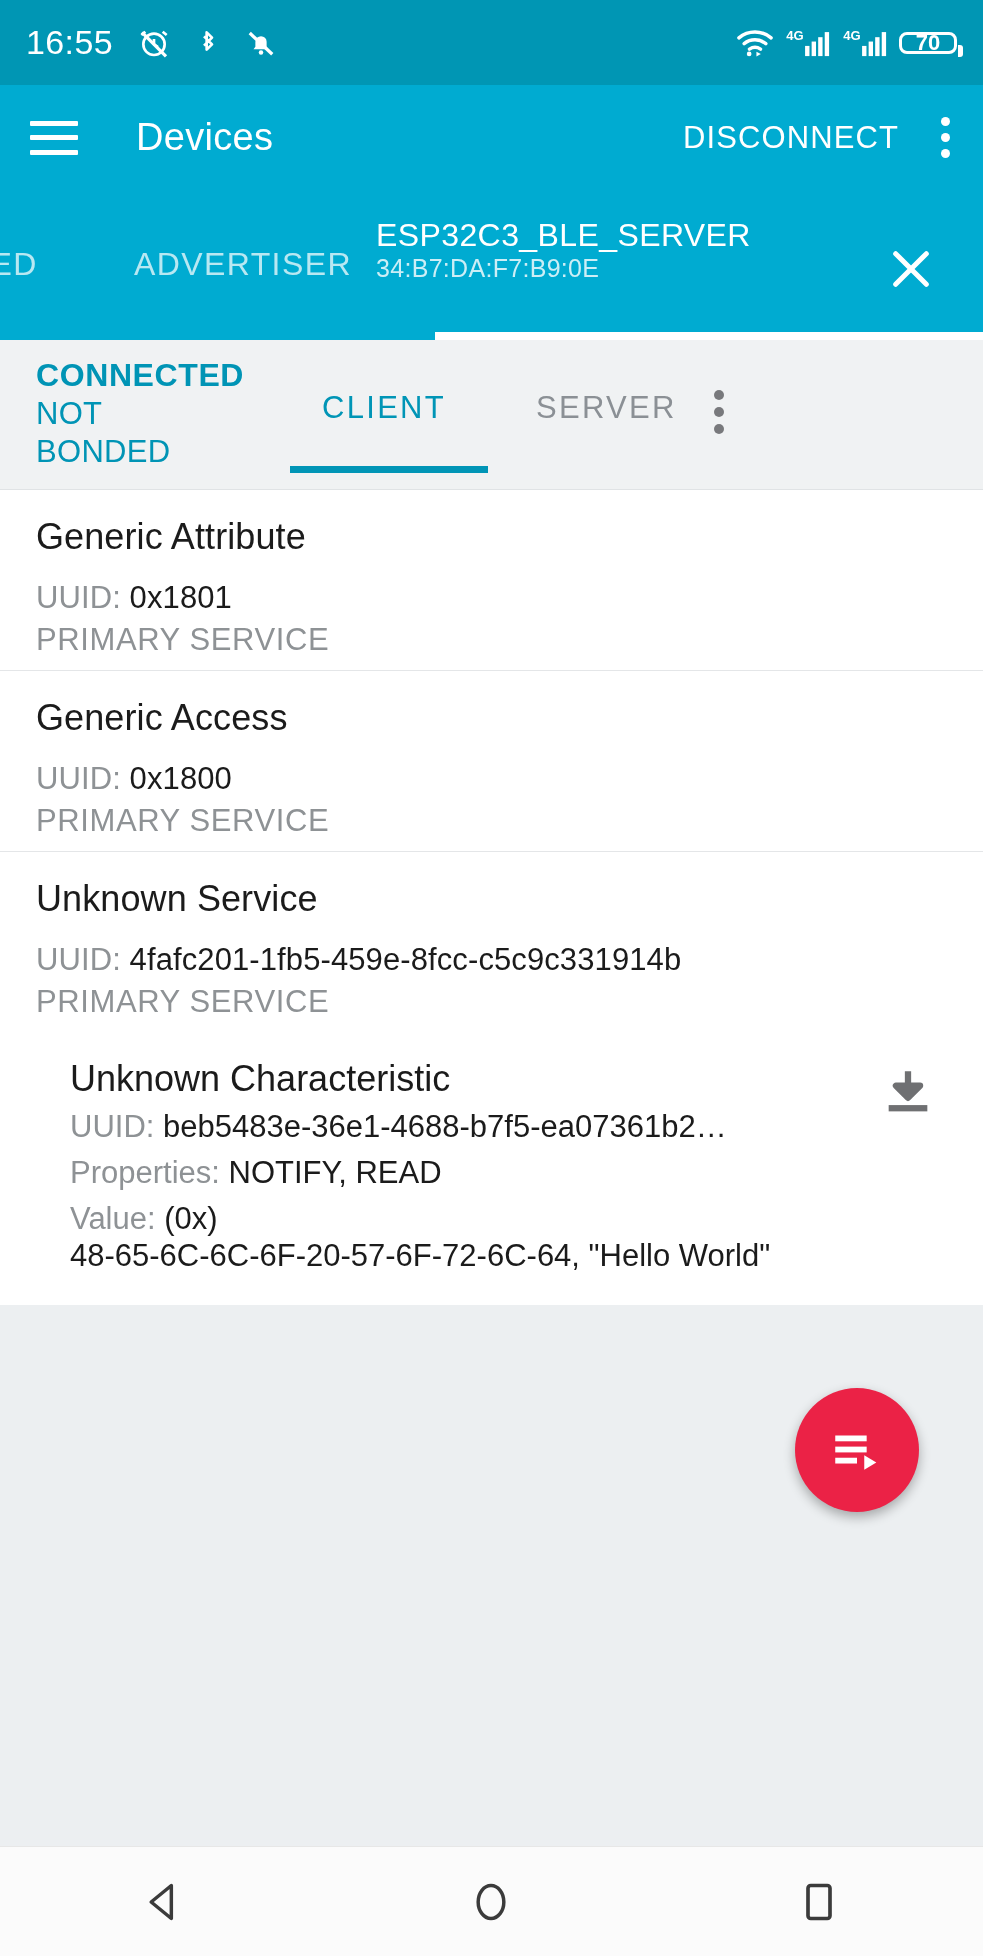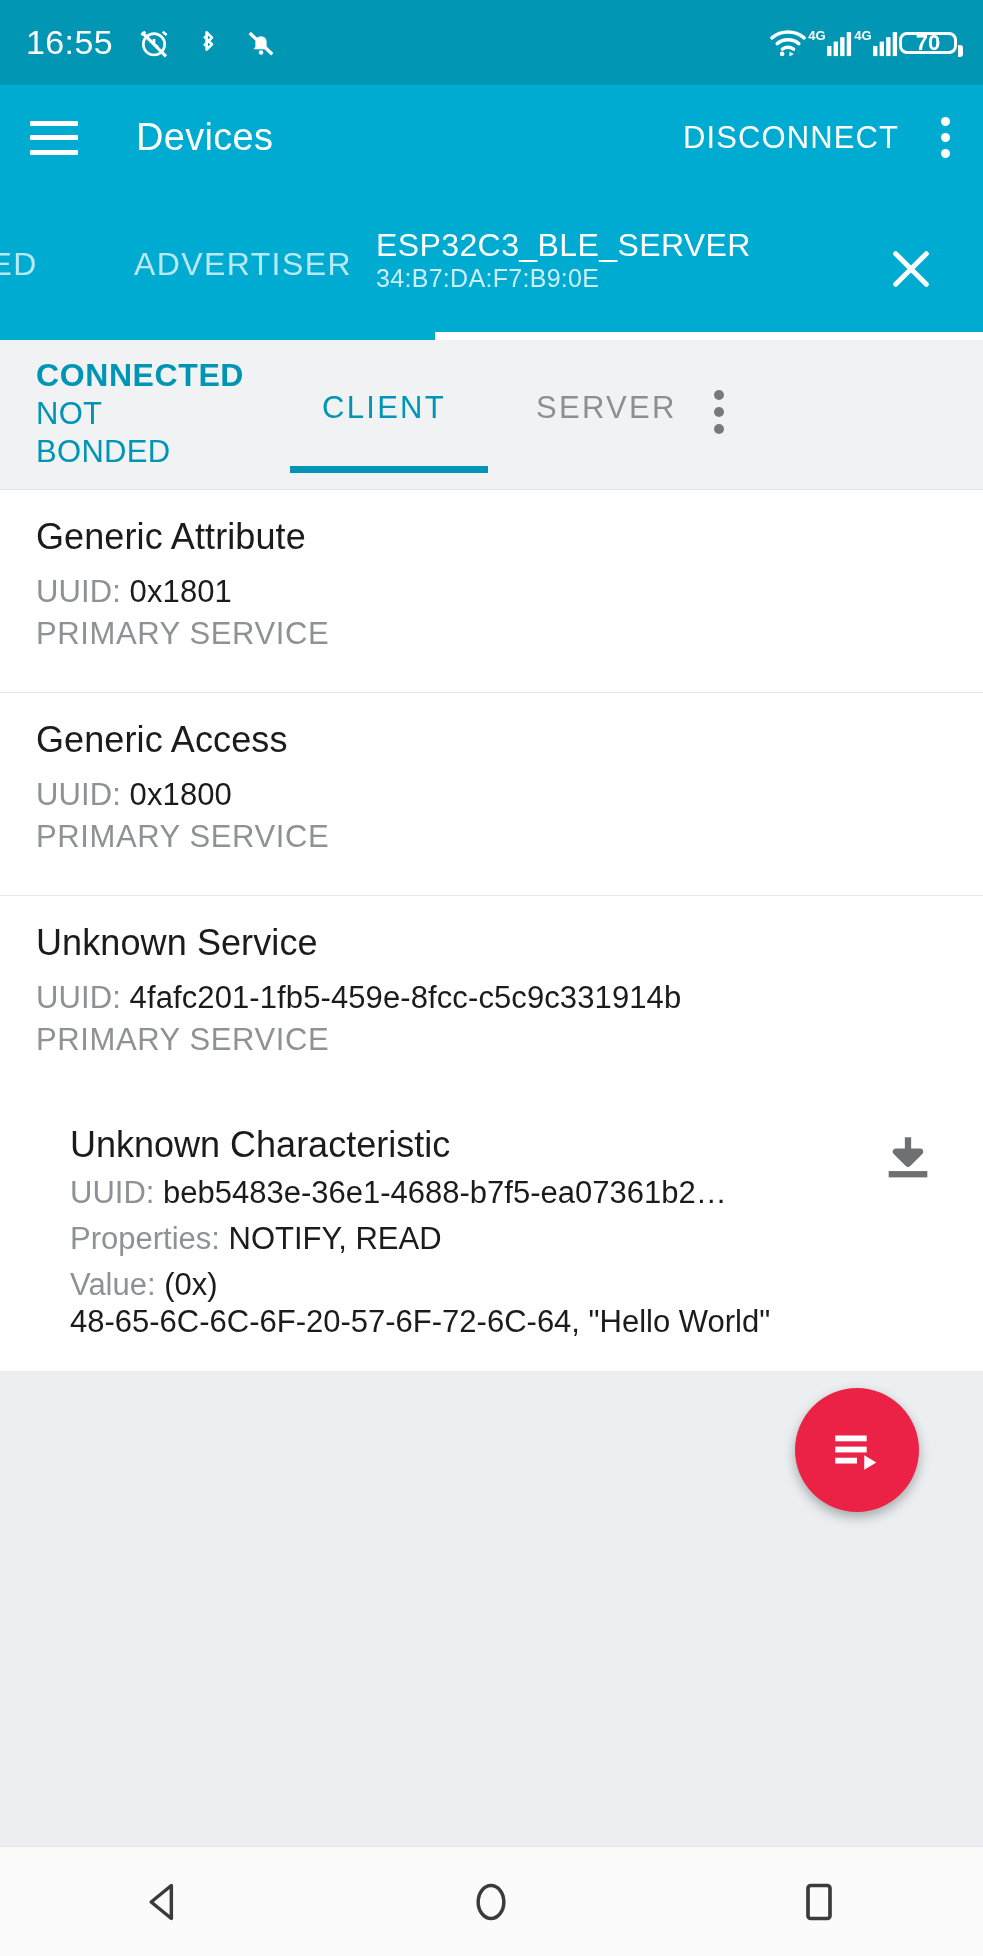--- a/index.html
+++ b/index.html
@@ -12,21 +12,21 @@
   #app { position: relative; width: 983px; height: 1956px; background: #eceff1; }
 
   
   .statusbar {
     height: 85px; background: #0096b4;
     display: flex; align-items: center; justify-content: space-between;
     padding: 0 26px; color: #ffffff;
   }
   .sb-left { display: flex; align-items: center; gap: 25px; }
   .sb-time { font-size: 34px; font-weight: 500; letter-spacing: .4px; }
-  .sb-right { display: flex; align-items: center; }
+  .sb-right { display: flex; align-items: center; gap: 11px; }
   .sb-ico { display: block; }
   .battery {
     width: 58px; height: 22px; border: 3px solid #fff; border-radius: 8px;
     display: flex; align-items: center; justify-content: center;
     font-size: 22px; font-weight: 700; color: #fff; position: relative;
   }
   .battery::after {
     content: ""; position: absolute; right: -9px; top: 10px;
     width: 5px; height: 12px; background: #fff; border-radius: 0 3px 3px 0;
   }
@@ -51,21 +51,21 @@
     height: 150px; background: #00abd1; position: relative;
     display: flex; align-items: center; overflow: hidden;
   }
   .tabstrip .tab {
     color: rgba(255,255,255,.72); font-size: 32px; letter-spacing: 1.4px;
     white-space: nowrap; cursor: pointer;
   }
   .tab-bonded { position: absolute; left: -34px; top: 56px; }
   .tab-advertiser { position: absolute; left: 134px; top: 56px; }
   .tab-device {
-    position: absolute; left: 376px; top: 38px;
+    position: absolute; left: 376px; top: 28px;
     display: flex; align-items: flex-start; gap: 10px;
   }
   .tab-device .dev-name { color: #ffffff; font-size: 32px; letter-spacing: .4px;
                           line-height: 1.12; white-space: nowrap; }
   .tab-device .dev-addr { color: rgba(255,255,255,.80); font-size: 25px;
                           letter-spacing: .3px; white-space: nowrap; }
   .tab-close {
     position: absolute; left: 888px; top: 56px; width: 46px; height: 46px;
     cursor: pointer;
   }
@@ -91,25 +91,25 @@
   .cs-server { left: 536px; color: #8b9095; }
   .cs-indicator { position: absolute; left: 290px; top: 126px; width: 198px; height: 7px;
                   background: #0095b6; }
   .cs-kebab { position: absolute; left: 714px; top: 50px; display: flex;
               flex-direction: column; gap: 7px; cursor: pointer; }
   .cs-kebab i { display: block; width: 10px; height: 10px; border-radius: 50%; background: #78797c; }
 
   
   .list { background: #ffffff; }
   .svc-row {
-    padding: 26px 36px 40px 36px; border-bottom: 1px solid #e4e6e8; background: #fff;
+    padding: 26px 36px 12px 36px; border-bottom: 1px solid #e4e6e8; background: #fff;
     cursor: pointer;
   }
   .svc-name { font-size: 36px; color: #1b1b1b; font-weight: 500; letter-spacing: .1px; }
-  .svc-uuid { font-size: 31px; color: #8e9295; margin-top: 16px; letter-spacing: .1px; }
+  .svc-uuid { font-size: 31px; color: #8e9295; margin-top: 22px; letter-spacing: .1px; }
   .svc-uuid b { color: #1b1b1b; font-weight: 400; }
   .svc-type { font-size: 31px; color: #8e9295; margin-top: 6px; letter-spacing: .6px; }
 
   .char-row {
     position: relative; padding: 26px 36px 30px 70px; background: #fff; cursor: pointer;
   }
   .char-name { font-size: 36px; color: #1b1b1b; font-weight: 500; }
   .char-line { font-size: 31px; color: #8e9295; margin-top: 8px; line-height: 1.22; }
   .char-line b { color: #1b1b1b; font-weight: 400; }
   .char-value { font-size: 31px; color: #1b1b1b; line-height: 1.22; }

